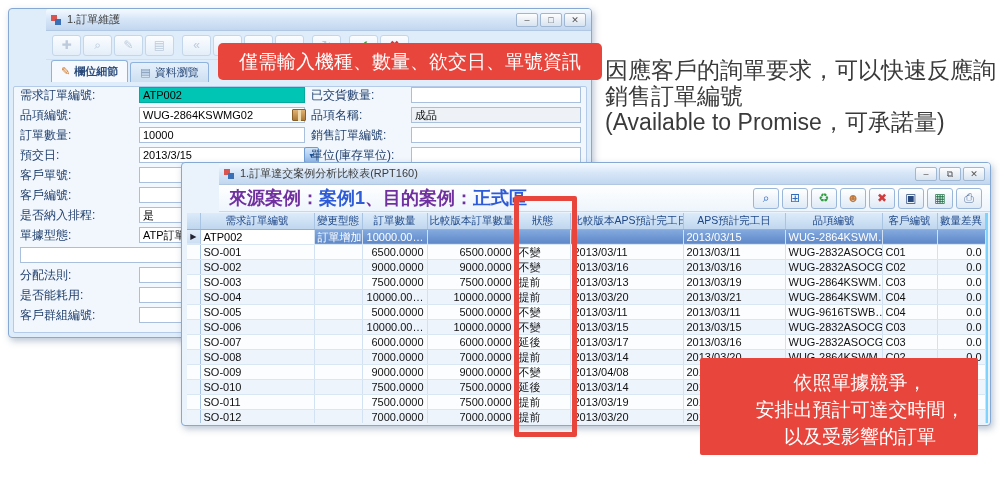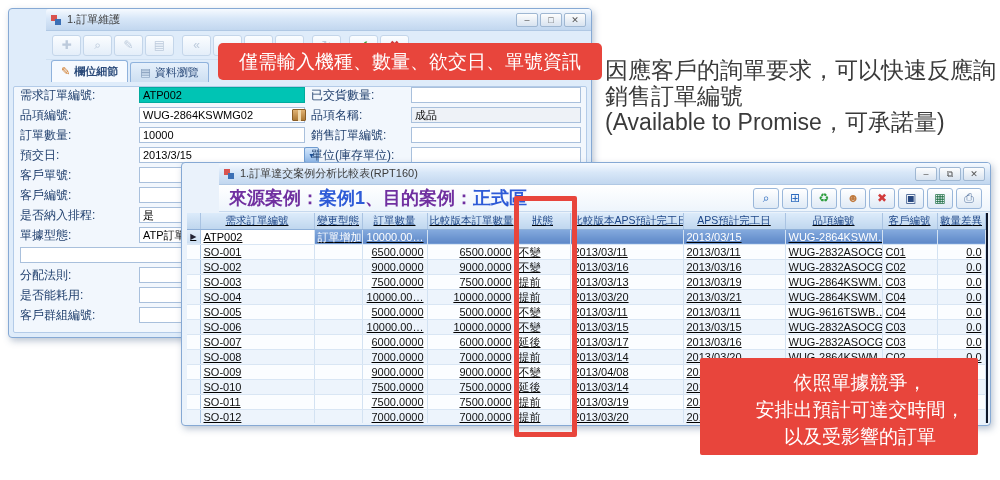--- a/index.html
+++ b/index.html
@@ -56,21 +56,21 @@
   .boxicon::after { content:""; position:absolute; left:5px; top:0; width:3px; height:11px; background:#f0d9ad; }
 
   
   #win2 { left:181px; top:162px; width:810px; height:264px; z-index:20; background:#eaf2fb; }
   #infobar { height:27px; display:flex; align-items:center; padding:0 8px 0 10px;
              background:linear-gradient(#ffffff,#eef5fc); border-bottom:1px solid #c7d9ee; }
   #srcinfo { font-size:18px; font-weight:bold; white-space:nowrap; }
   #toolbar2 { margin-left:auto; display:flex; gap:3px; }
   .t2btn { width:26px; height:21px; background:linear-gradient(#ffffff,#dfeaf6);
            border:1px solid #9ab7da; border-radius:3px; font-size:12px; line-height:19px; text-align:center; }
-  #tablewrap { position:absolute; left:5px; top:50px; right:2px; bottom:2px; background:#0f172a; overflow:hidden;text-decoration:underline; }
+  #tablewrap { position:absolute; left:5px; top:50px; right:2px; bottom:2px; background:#7dd3fc; overflow:hidden; }
   table.rt { border-collapse:collapse; table-layout:fixed; width:798px; font-size:10.5px; }
   .rt th { height:16px; background:linear-gradient(#dcebfa,#bfd6ee); color:#1c4587; font-weight:normal;
            font-size:10.5px; border-right:1px solid #a9c3e2; border-bottom:1px solid #8fb0d8;
            overflow:hidden; white-space:nowrap; padding:0 2px; text-align:center; }
   .rt td { height:15px; line-height:14px; border-right:1px solid #d3e2f2; border-bottom:1px solid #d9e6f4;
            padding:0 3px; white-space:nowrap; overflow:hidden; color:#111; font-size:11px; }
   .rt tr.odd td  { background:#edf4fc; }
   .rt tr.even td { background:#fbfdff; }
   .rt td.selcol { background:linear-gradient(#e4eefa,#cbdef2); border-right:1px solid #a9c3e2;
                   padding:0; text-align:center; color:#223; font-size:8px; }

